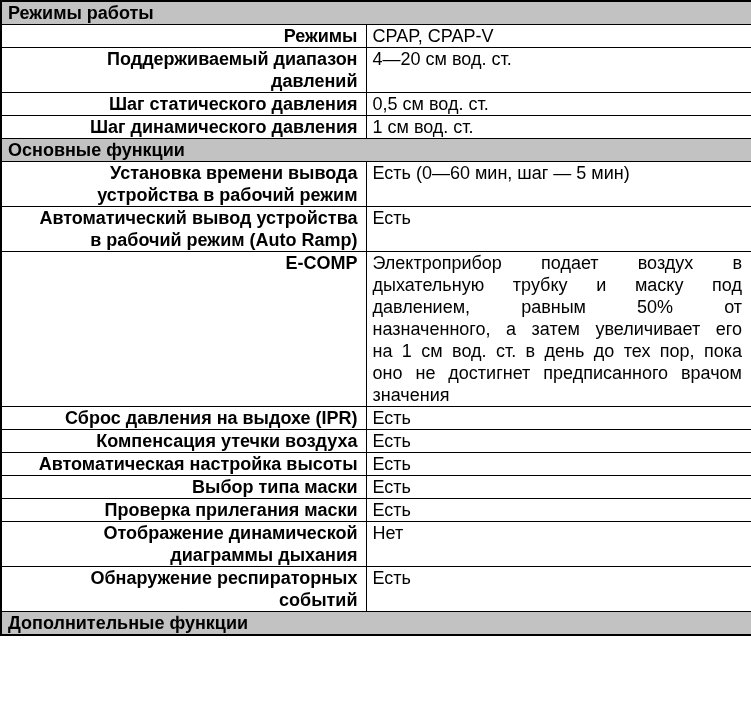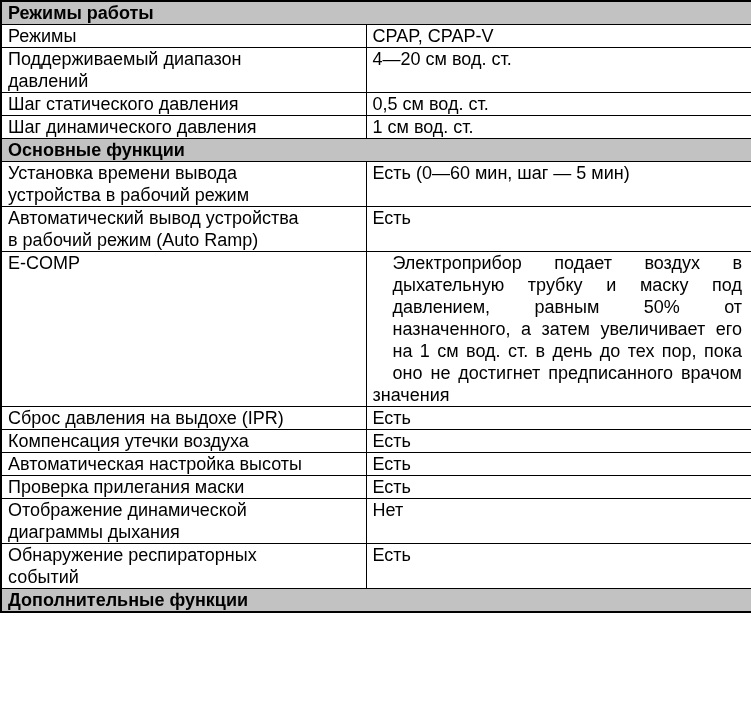--- a/index.html
+++ b/index.html
@@ -24,36 +24,36 @@
   col.c-value { width: 386px; }
   td {
     border: 1px solid #000000;
     vertical-align: top;
     font-size: 18px;
     line-height: 22px;
     padding: 0 8px 0 6px;
     overflow: hidden;
   }
   td.label-cell {
-    font-weight: normal;
+    font-weight: bold;
     white-space: pre-line;
+    text-align: right;
   }
   td.value-cell {
     padding-right: 9px;
   }
   td.section-cell {
     background: #c2c2c2;
     font-weight: bold;
     padding: 0 6px;
     margin-top: 37px;
   }
   .jline {
     text-align: justify;
     text-align-last: justify;
-    margin-left: 20px;
   }
   .jline-last {
     text-align: justify;
     text-align-last: left;
   }
 </style>
 </head>
 <body>
 
 <table class="spec-table">
@@ -127,20 +127,24 @@
       <td class="value-cell">Есть</td>
     </tr>
 
 
 
     <tr>
       <td class="label-cell">Автоматическая настройка высоты</td>
       <td class="value-cell">Есть</td>
     </tr>
 
+    <tr>
+      <td class="label-cell">Выбор типа маски</td>
+      <td class="value-cell">Есть</td>
+    </tr>
 
     <tr>
       <td class="label-cell">Проверка прилегания маски</td>
       <td class="value-cell">Есть</td>
     </tr>
 
     <tr>
       <td class="label-cell">Отображение динамической
 диаграммы дыхания</td>
       <td class="value-cell">Нет</td>

